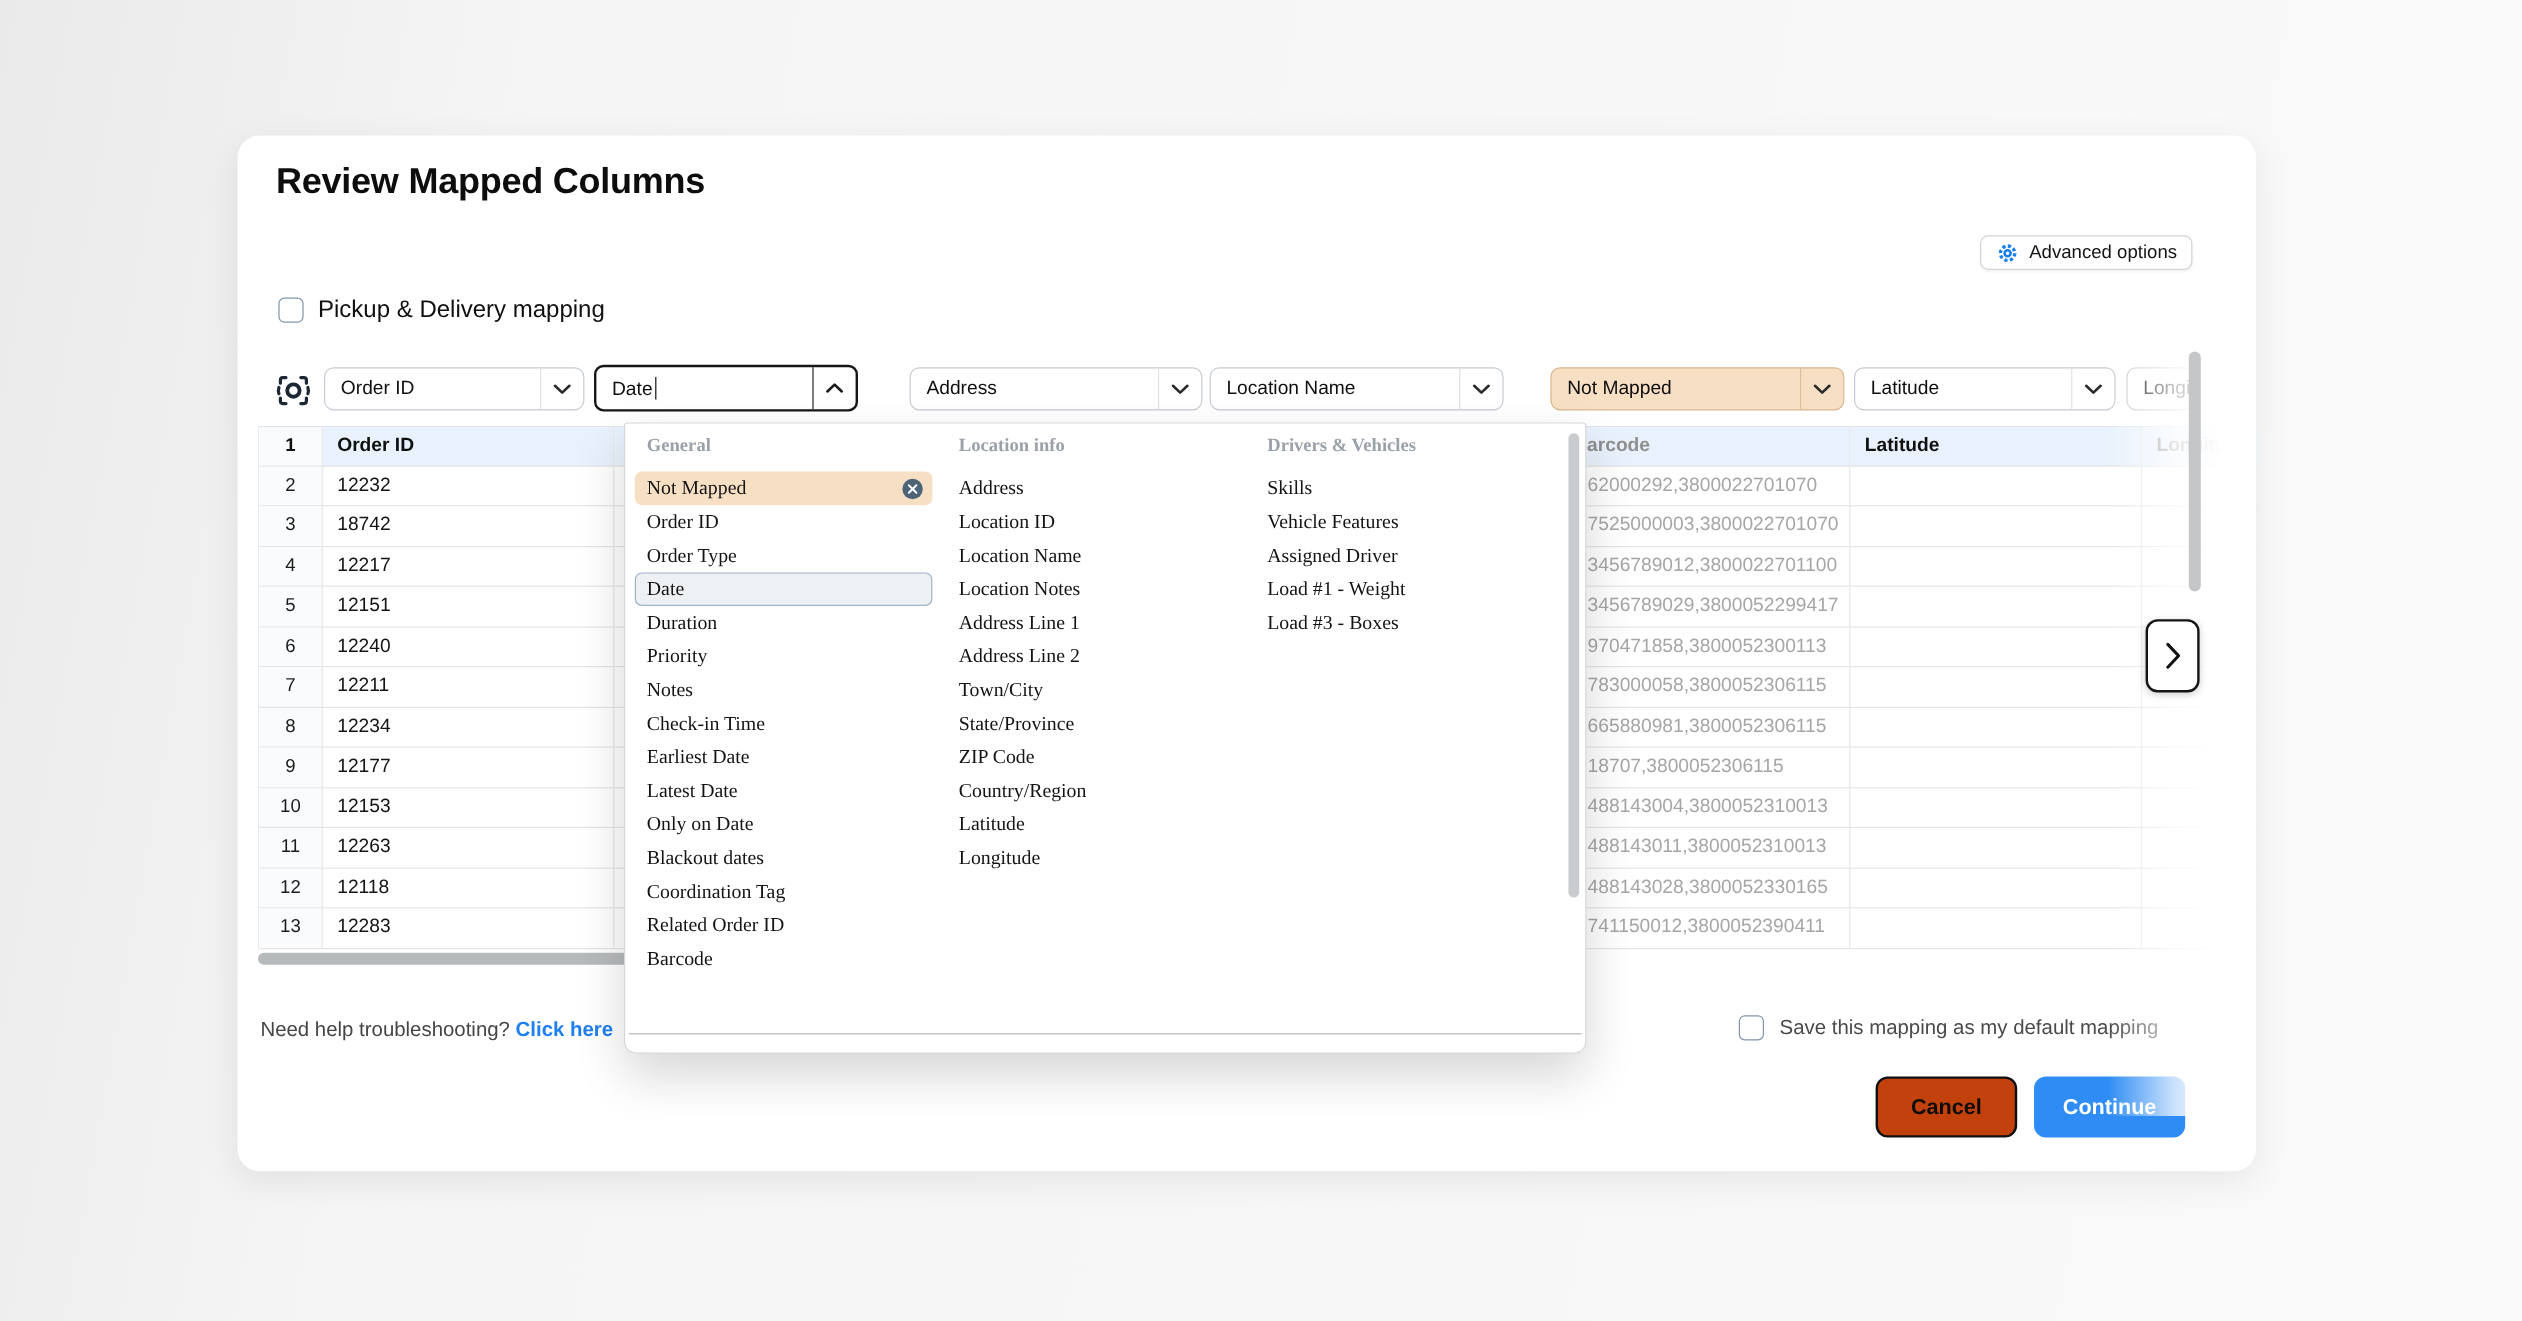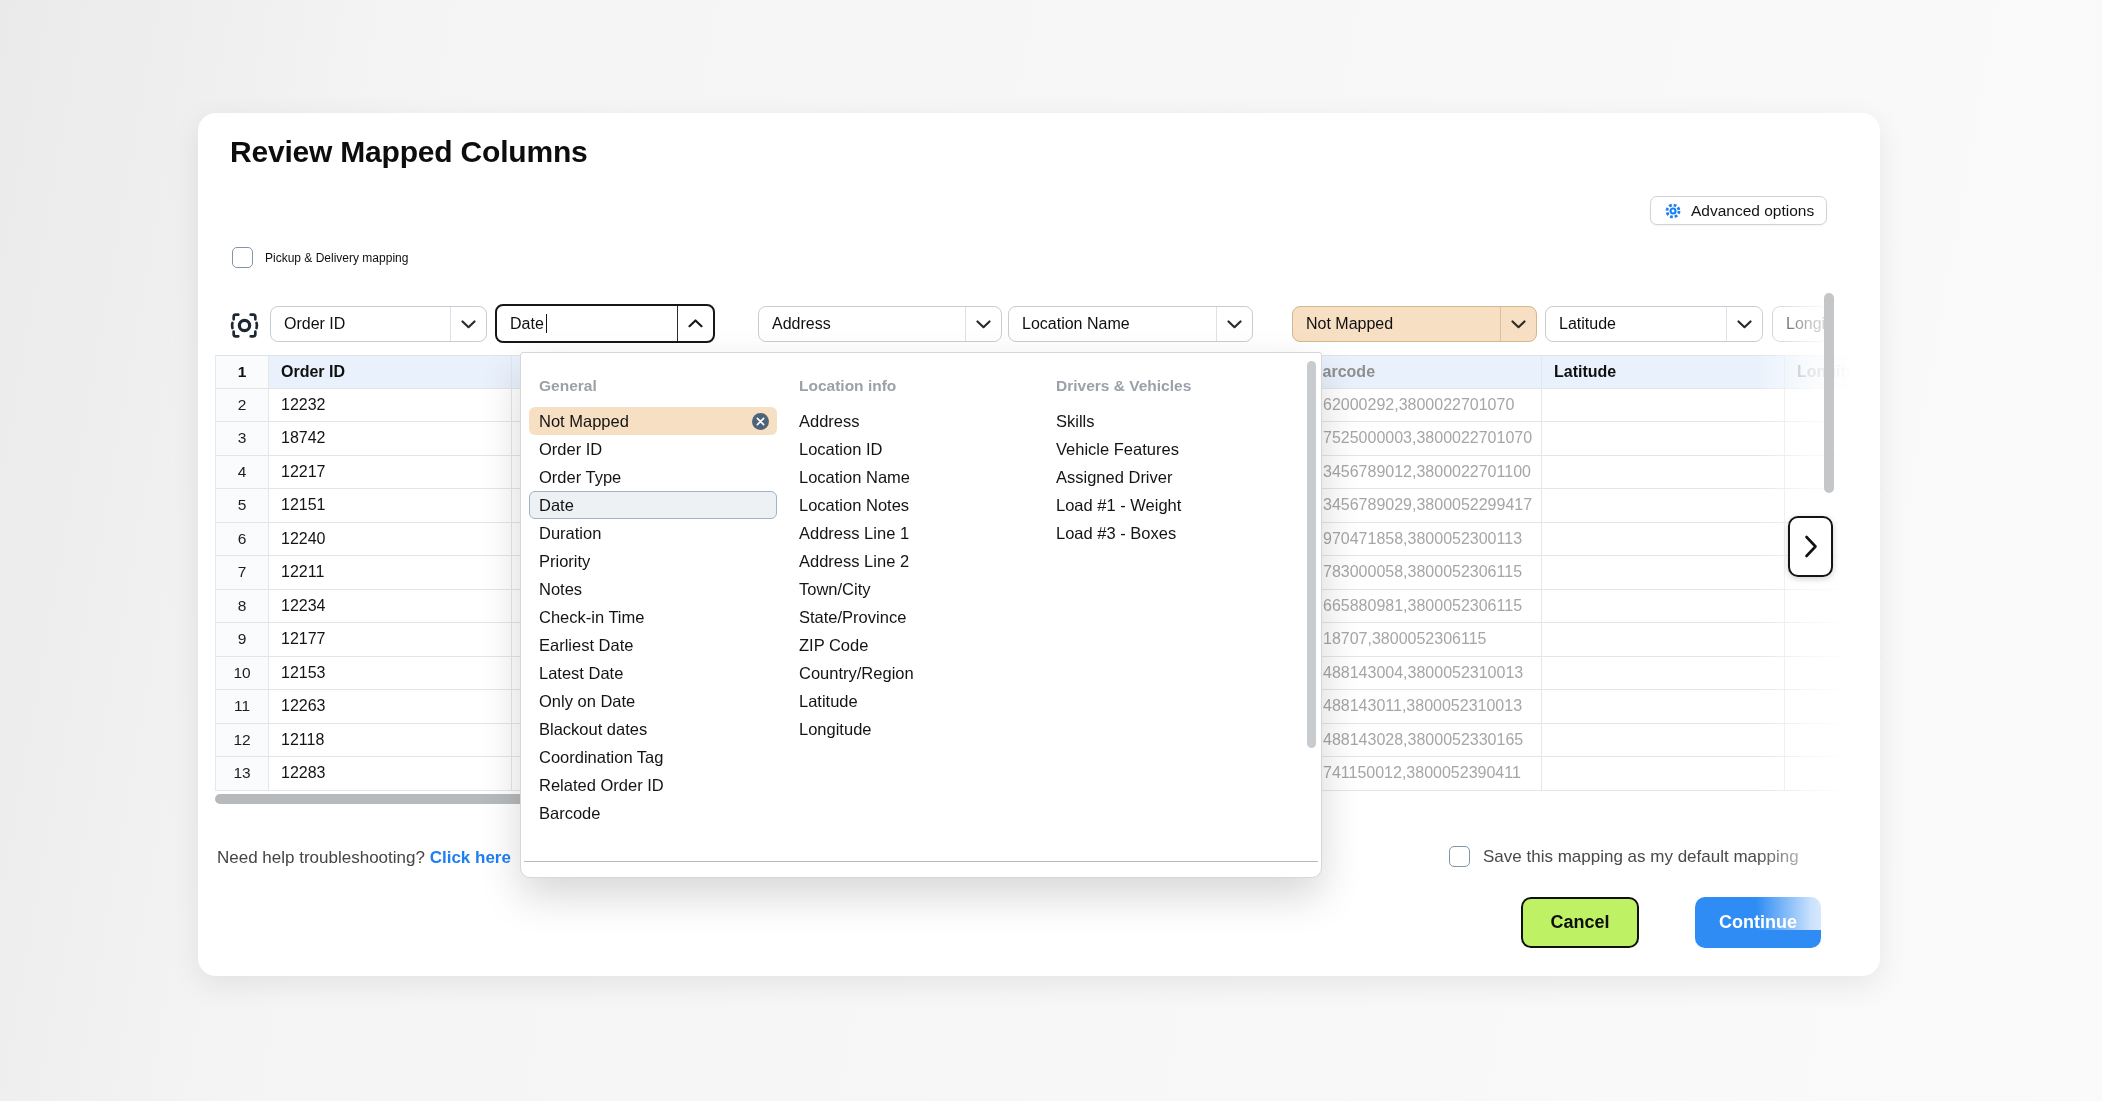--- a/index.html
+++ b/index.html
@@ -13,21 +13,21 @@
   .page{position:relative; width:2102px; height:1101px;}
   .card{position:absolute; left:198px; top:113px; width:1682px; height:863px; background:#fff;
         border-radius:18px; box-shadow:0 8px 30px rgba(0,0,0,.08);}
   .title{position:absolute; left:32px; top:22px; font-size:30px; font-weight:700; color:#0d0d0d; letter-spacing:-.2px;}
   .subtitle{position:absolute; left:33px; top:88px; font-size:17px; color:#4f4f4f;}
   .adv-btn{position:absolute; left:1452px; top:83px; height:29px; display:flex; align-items:center; gap:8px;
            padding:0 12px; background:#fff; border:1px solid #d3d3d3; border-radius:7px;
            font-size:15.5px; color:#141414; box-shadow:0 1px 2px rgba(0,0,0,.05); cursor:pointer;}
   .checkbox{width:21px; height:21px; border:1.6px solid #8195ab; border-radius:5px; background:#fff; display:inline-block;}
   .pickup-row{position:absolute; left:34px; top:134px; display:flex; align-items:center; gap:12px;}
-  .pickup-row .lbl{font-size:12px; color:#101010;}
+  .pickup-row .lbl{font-size:20px; color:#101010;}
 
   
   .automap{position:absolute; left:30px; top:196px;}
   .select{position:absolute; top:193px; height:36px; background:#fff; border:1px solid #c6ccd2; border-radius:8px;
           display:flex; align-items:center; padding-left:13px; font-size:16px; color:#0f0f0f; cursor:pointer;}
   .select .sel-val{flex:1; white-space:nowrap; overflow:hidden;}
   .select .sel-div{width:1px; align-self:stretch; background:#dfe3e7;}
   .select .sel-chev{width:35px; display:flex; justify-content:center; align-items:center;}
   .s1{left:72px; width:217px;}
   .s2{left:297px; top:191px; width:220px; height:39px; border:2px solid #161616;}
@@ -59,21 +59,21 @@
   .vscroll{position:absolute; left:1626px; top:180px; width:10px; height:200px; border-radius:5px; background:#c4c6c8; z-index:26;}
   .fade{position:absolute; left:1558px; top:172px; width:124px; height:645px; z-index:20; pointer-events:none;
         background:linear-gradient(to right, rgba(255,255,255,0) 0%, rgba(255,255,255,.75) 45%, #ffffff 78%);}
   .next-btn{position:absolute; left:1590px; top:403px; width:45px; height:61px; background:#fff; border:2px solid #141414;
             border-radius:10px; display:flex; align-items:center; justify-content:center; z-index:27;
             box-shadow:0 2px 6px rgba(0,0,0,.18); cursor:pointer;}
 
   
   .panel{position:absolute; left:322px; top:239px; width:802px; height:526px; background:#fff; z-index:40;
          border:1px solid #d7d7d7; border-radius:3px 3px 10px 10px; box-shadow:0 18px 42px rgba(0,0,0,.16);}
-  .pcol{position:absolute; top:14px;}
+  .pcol{position:absolute; top:0;font-family:Liberation Serif, serif;}
   .pcol1{left:8px; width:248px;}
   .pcol2{left:278px; width:246px;}
   .pcol3{left:535px; width:255px;}
   .pgroup-header{height:26px; margin:6px 0 8px; display:flex; align-items:center; font-size:15.5px; font-weight:700; color:#9aa1a9;}
   .pcol1 .pgroup-header{padding-left:10px;}
   .pitem{position:relative; height:28px; display:flex; align-items:center; font-size:16.5px; color:#141414; cursor:pointer;}
   .pcol1 .pitem{padding-left:10px;}
   .pitem[data-state="selected-unmapped"]{background:var(--unmapped-bg); border-radius:6px;}
   .pitem[data-state="active"]{background:#eef1f3; border:1.5px solid #9fb2c6; border-radius:6px; padding-left:9px;}
   .x-icon{display:none; position:absolute; right:8px; width:17px; height:17px; border-radius:50%; background:#4d6478;
@@ -82,21 +82,21 @@
   .panel-vscroll{position:absolute; right:5px; top:8px; width:9px; height:387px; border-radius:5px; background:#c9ccce;}
   .panel-divider{position:absolute; left:3px; right:3px; top:508px; height:1px; background:#b8b8b8;}
 
   
   .help{position:absolute; left:19px; top:735px; font-size:17px; color:#454545; z-index:5;text-align:center;}
   .help a{color:var(--link); font-weight:700; text-decoration:none; cursor:pointer;}
   .save-row{position:absolute; left:1251px; top:733px; display:flex; align-items:center; gap:13px;}
   .save-row .lbl{font-size:17px; color:#4a4a4a;}
   .btn{position:absolute; top:784px; height:51px; border-radius:10px; font-size:18px; font-weight:700;
        display:flex; align-items:center; justify-content:center; cursor:pointer;}
-  .btn-cancel{left:1323px; width:118px; background:#bef264; border:2px solid #101010; color:#0d0d0d;}
+  .btn-cancel{left:1365px; width:118px; background:#c2410c; border:2px solid #101010; color:#0d0d0d;}
   .btn-continue{left:1497px; width:126px; background:var(--accent); border:none; color:#fff;}
 </style>
 </head>
 <body>
 
 <div class="page">
   <div class="card">
 
     <div class="title">Review Mapped Columns</div>
 

